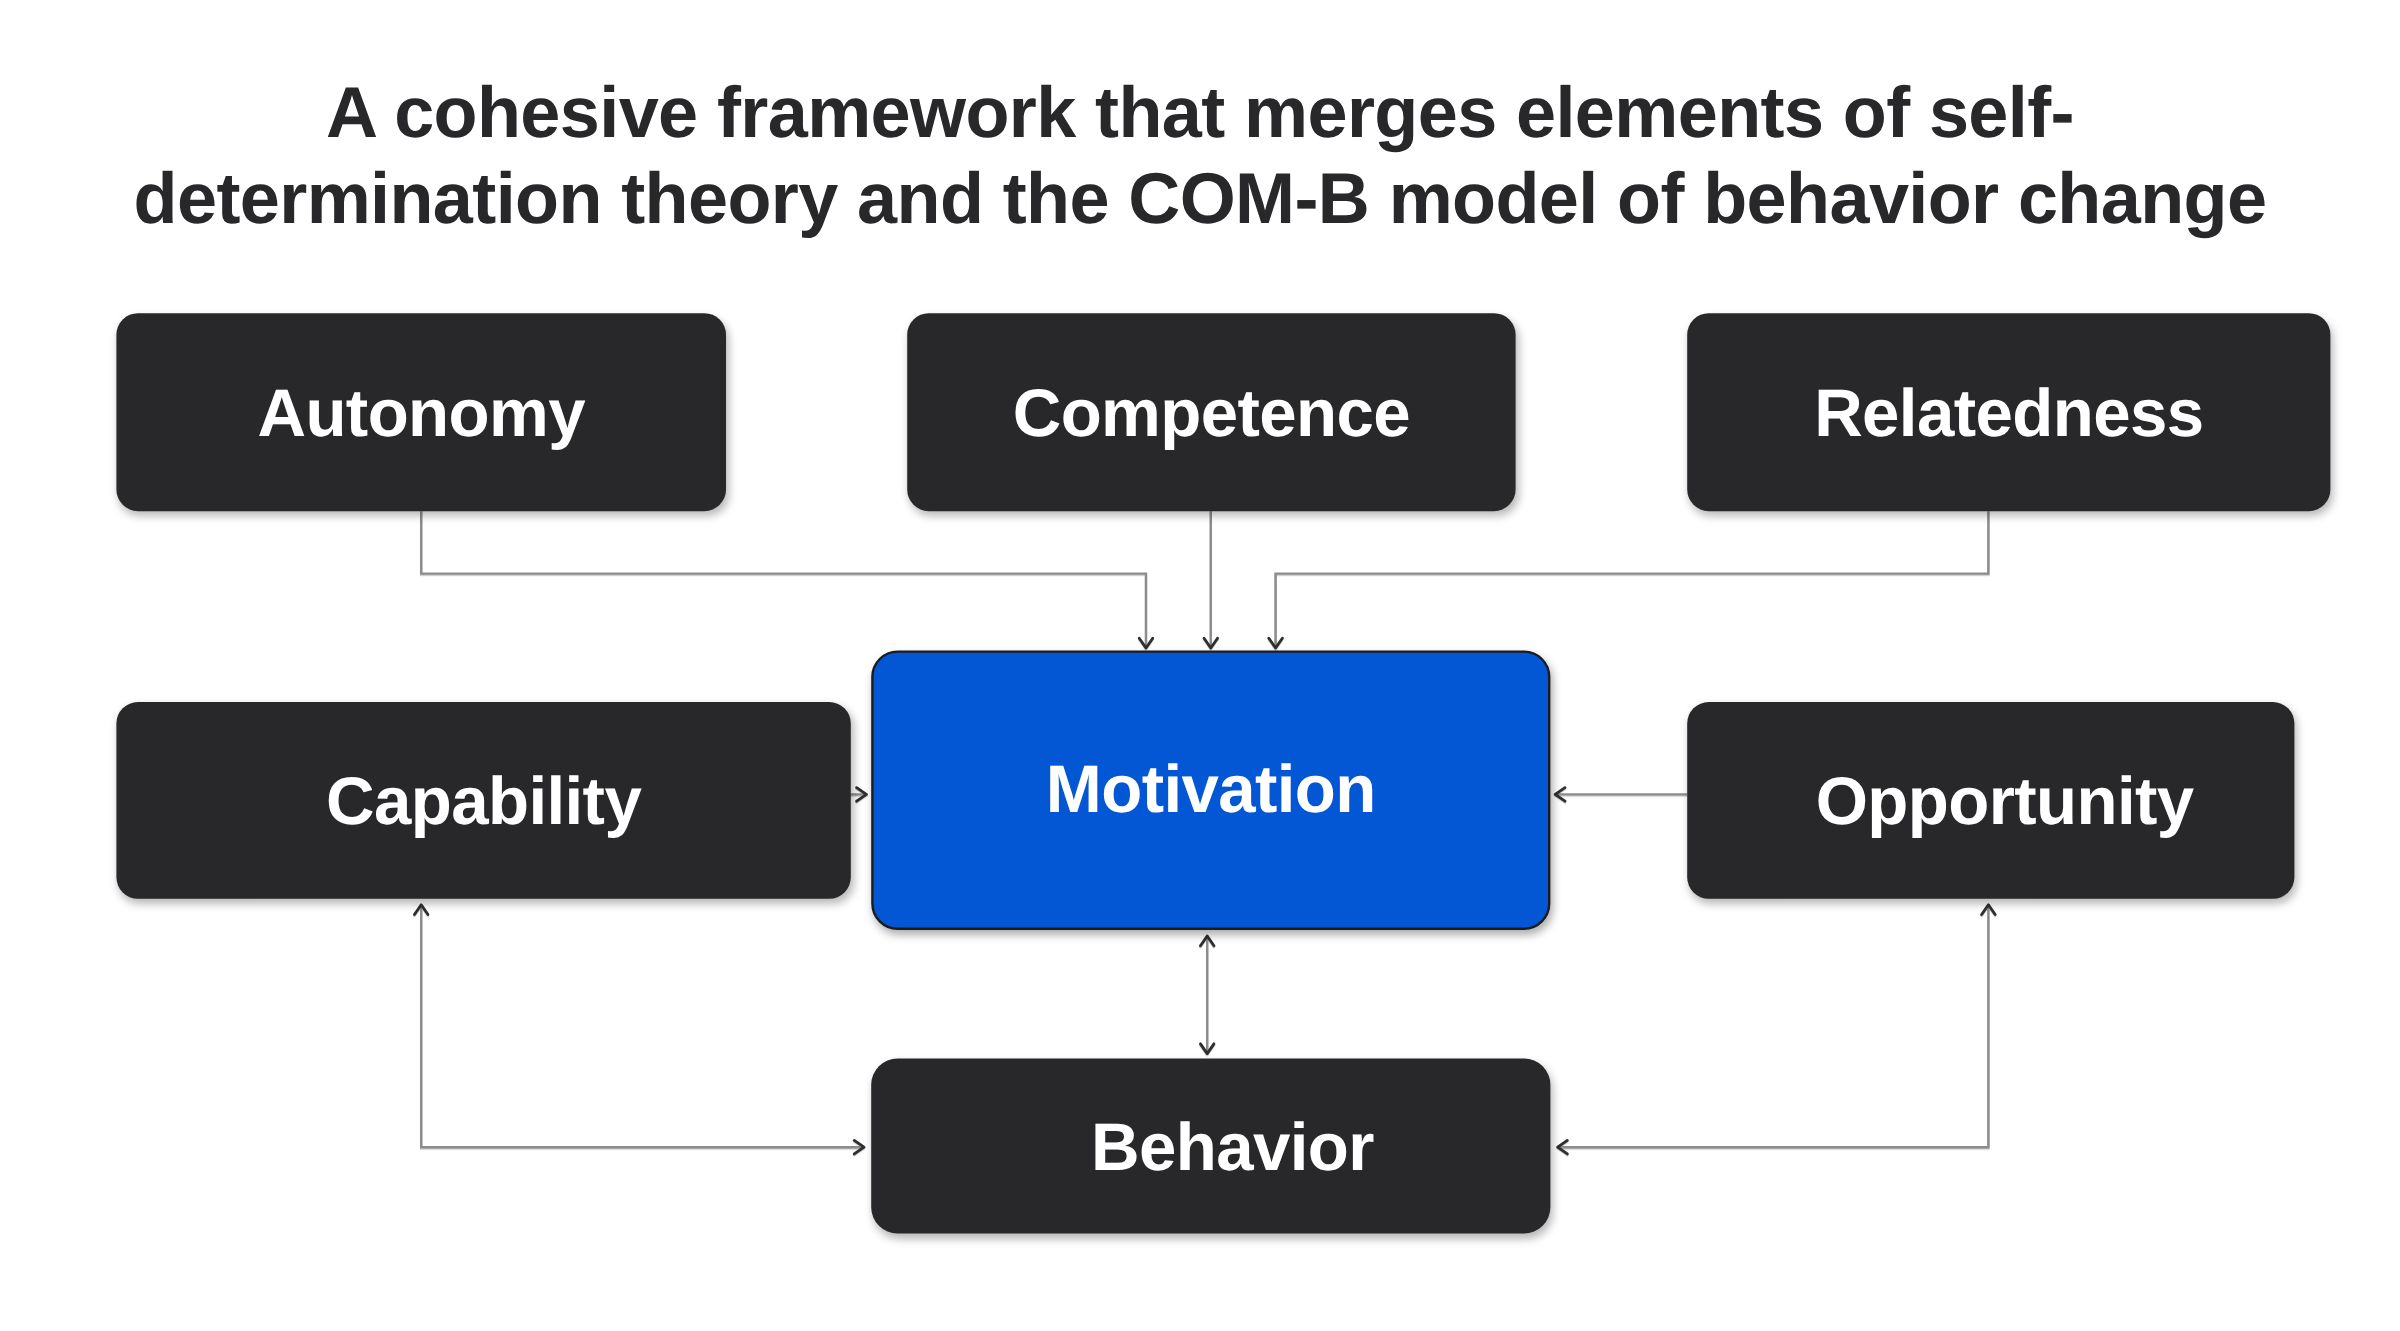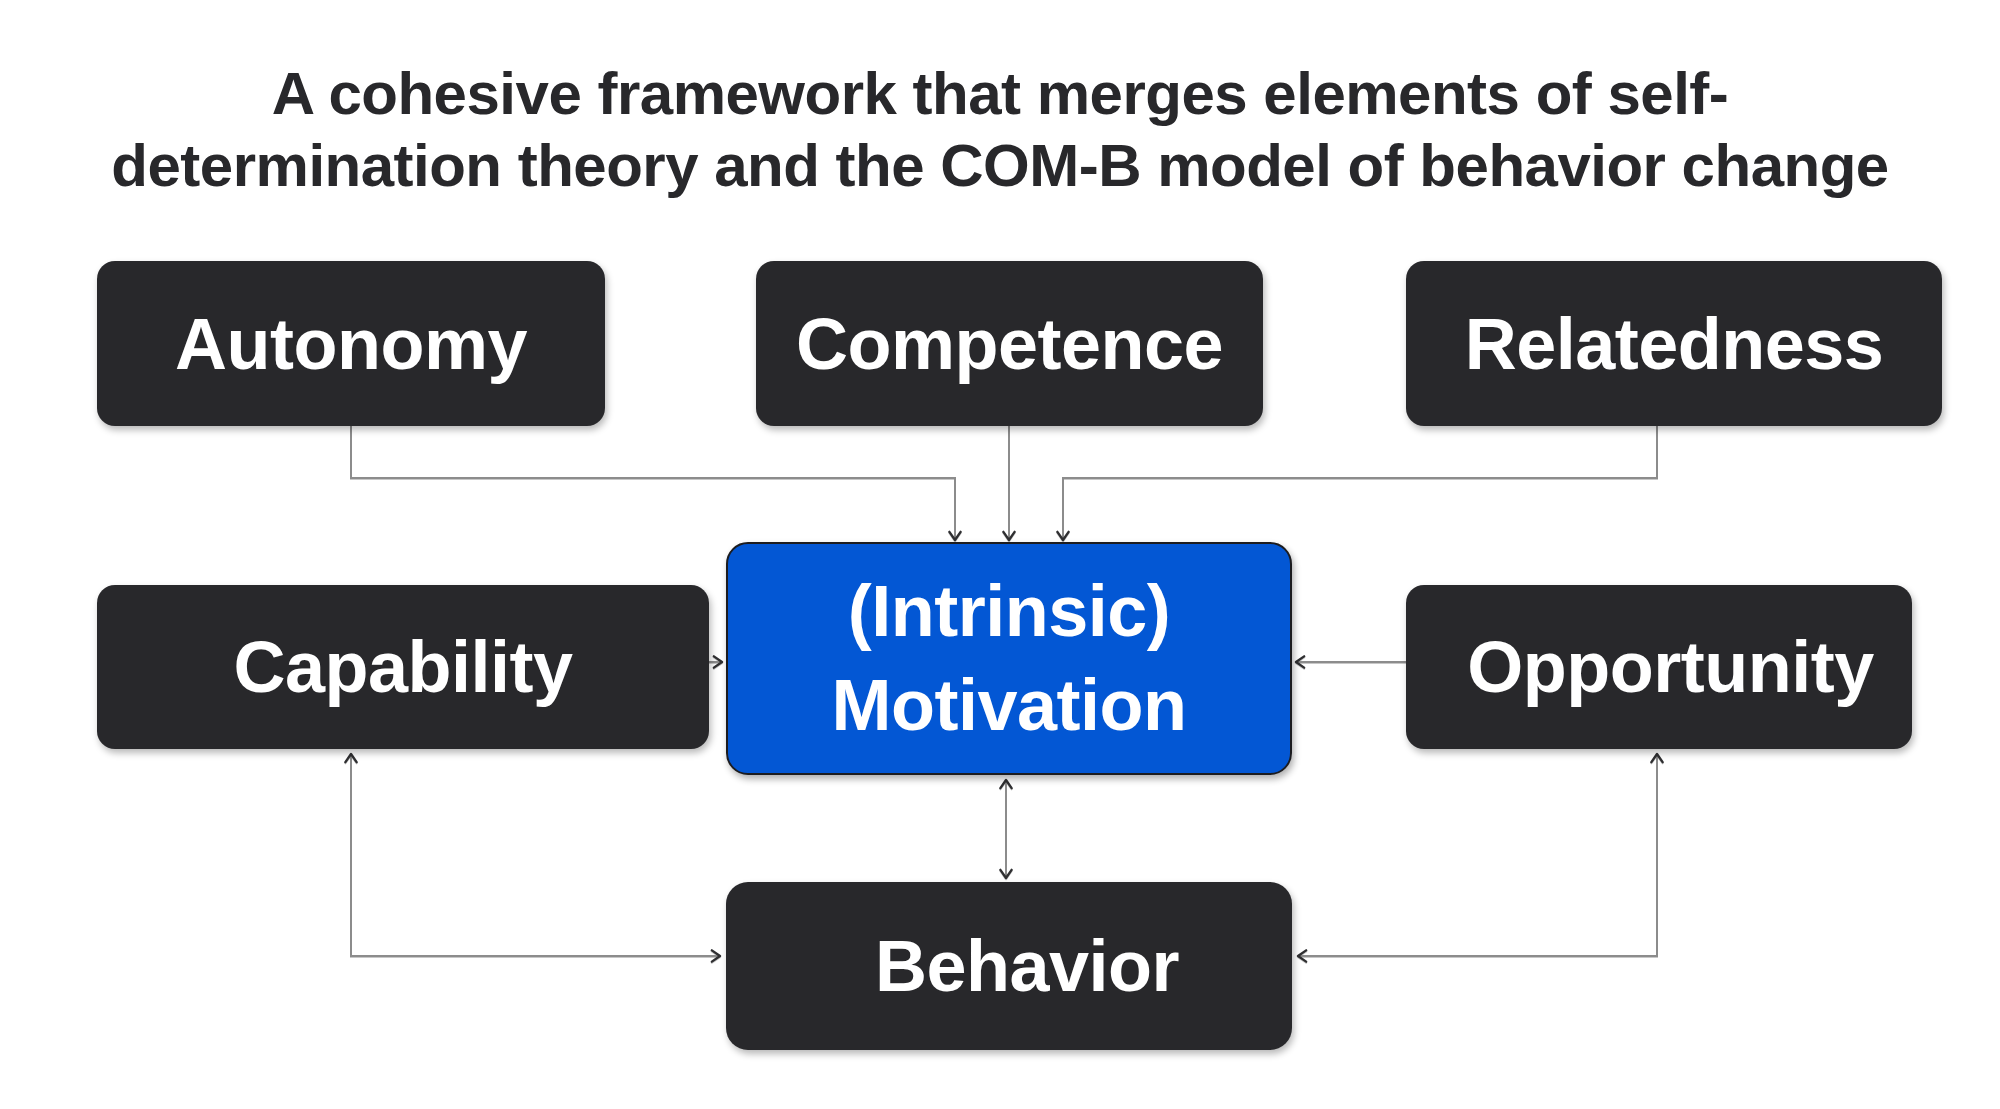--- a/index.html
+++ b/index.html
@@ -10,21 +10,21 @@
     text-decoration:underline;
   }
   .title{
     position:absolute;left:0;top:58px;width:2000px;
     text-align:center;font-weight:700;font-size:60px;line-height:72px;
     letter-spacing:-0.5px;color:var(--title-text,#28282b);
   }
   .node{
     position:absolute;box-sizing:border-box;
     display:flex;flex-direction:column;align-items:center;justify-content:center;
-    color:var(--node-text,#ffffff);font-weight:700;font-size:72px;
+    color:var(--node-text,#ffffff);font-weight:700;font-size:56px;
     letter-spacing:-0.5px;text-align:center;
   }
   .node.dark{
     background:var(--node-dark,#28282b);
     border-radius:18px;
     box-shadow:2px 4px 7px rgba(0,0,0,0.28);
   }
   .node.big{border-radius:22px;}
   .node.accent{
     background:var(--node-accent,#0357d4);
@@ -38,21 +38,21 @@
     fill:none;stroke:var(--connector,#8c8c8c);stroke-width:2;
     filter:drop-shadow(0 1.5px 0.6px rgba(0,0,0,0.22));
   }
   
   .n-autonomy   {left:97px;  top:261px; width:508px; height:165px;}
   .n-competence {left:756px; top:261px; width:507px; height:165px;}
   .n-relatedness{left:1406px;top:261px; width:536px; height:165px;text-align:center;}
   .n-capability {left:97px;  top:585px; width:612px; height:164px;}
   .n-opportunity{left:1406px;top:585px; width:506px; height:164px;padding-left:23px;}
   .n-motivation {left:726px; top:542px; width:566px; height:233px;}
-  .n-behavior   {left:726px; top:882px; width:566px; height:168px;padding-left:36px;}
+  .n-behavior   {left:726px; top:882px; width:566px; height:146px;padding-left:36px;}
 </style>
 </head>
 <body>
 
 <div class="canvas">
 
   <div class="title">
     <div>A cohesive framework that merges elements of self-</div>
     <div>determination theory and the COM-B model of behavior change</div>
   </div>
@@ -83,21 +83,20 @@
 
   <div class="node dark n-relatedness">
     <span>Relatedness</span>
   </div>
 
   <div class="node dark n-capability">
     <span>Capability</span>
   </div>
 
   <div class="node accent n-motivation">
-    <span>(Intrinsic)</span>
     <span>Motivation</span>
   </div>
 
   <div class="node dark n-opportunity">
     <span>Opportunity</span>
   </div>
 
   <div class="node dark big n-behavior">
     <span>Behavior</span>
   </div>

